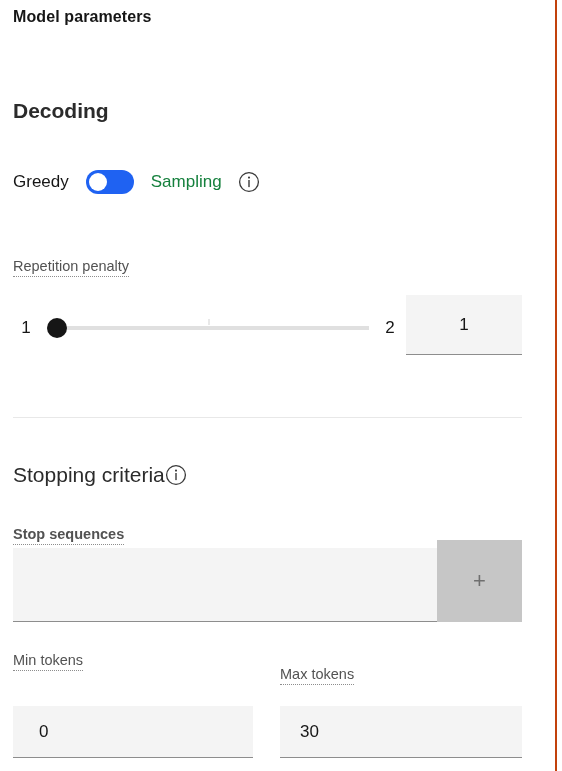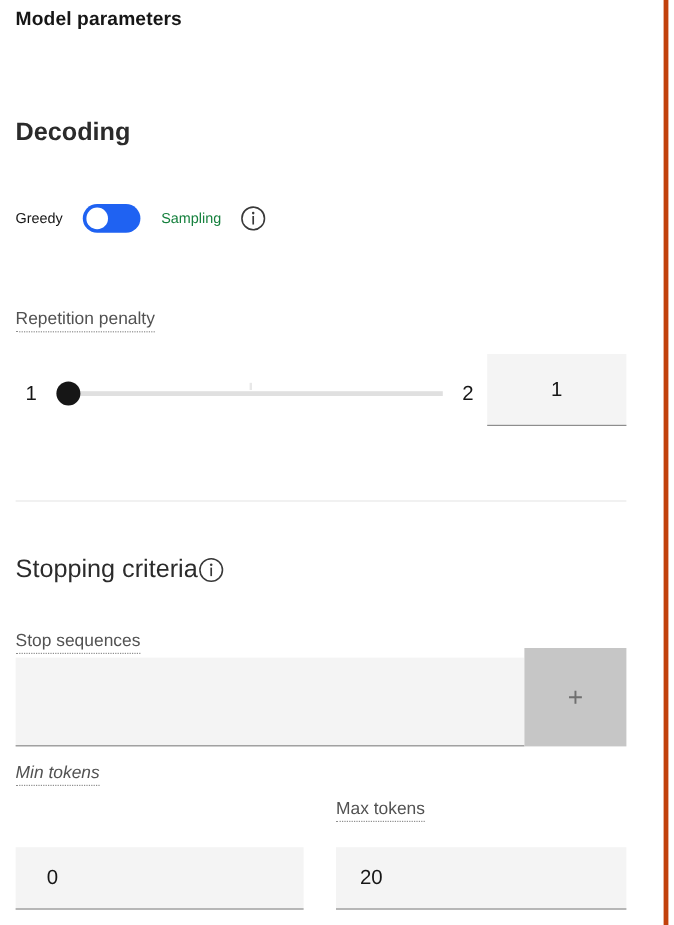--- a/index.html
+++ b/index.html
@@ -15,21 +15,21 @@
     overflow: hidden;
     position: relative;
   }
 
   .panel {
     position: absolute;
     left: 0;
     top: 0;
     width: 557px;
     height: 771px;
-    border-right: 4px solid #c2410c;
+    border-right: 2px solid #c2410c;
     box-sizing: border-box;
     background: #ffffff;
   }
 
   .inner {
     position: relative;
     width: 100%;
     height: 100%;
   }
 
@@ -80,21 +80,21 @@
   
   .decode-row {
     position: absolute;
     left: 13px;
     top: 168px;
     display: flex;
     align-items: center;
     height: 28px;
   }
   .decode-label {
-    font-size: 12px;
+    font-size: 17px;
     white-space: nowrap;
     text-align: right;
   }
   .decode-label.active { color: #161616; }
   .decode-label.inactive { color: #15803d; }
 
   .toggle {
     width: 48px;
     height: 24px;
     border-radius: 12px;
@@ -119,22 +119,22 @@
   .tip-label {
     position: absolute;
     font-size: 14.5px;
     color: #525252;
     border-bottom: 1px dotted #8d8d8d;
     padding-bottom: 2px;
     white-space: nowrap;
     cursor: help;
   }
   .tip-label.rep-pen   { left: 13px; top: 258px; text-align: right; }
-  .tip-label.stop-seq  { left: 13px; top: 526px; }
-  .tip-label.min-tok   { left: 13px; top: 636px; font-style: italic; }
+  .tip-label.stop-seq  { left: 13px; top: 526px; font-weight: bold; }
+  .tip-label.min-tok   { left: 13px; top: 652px; }
   .tip-label.max-tok   { left: 280px; top: 666px; text-align: center; }
 
   
   .slider-row {
     position: absolute;
     left: 13px;
     top: 308px;
     width: 390px;
     height: 40px;
     display: flex;
@@ -325,16 +325,16 @@
   <div class="stopseq-add">
     <span class="plus">+</span>
   </div>
 
   <div class="tip-label min-tok">Min tokens</div>
 
   <div class="num-input min-tokens-value">0</div>
 
   <div class="tip-label max-tok">Max tokens</div>
 
-  <div class="num-input max-tokens-value">20</div>
+  <div class="num-input max-tokens-value">30</div>
 
  </div>
 </div>
 
 </body></html>

